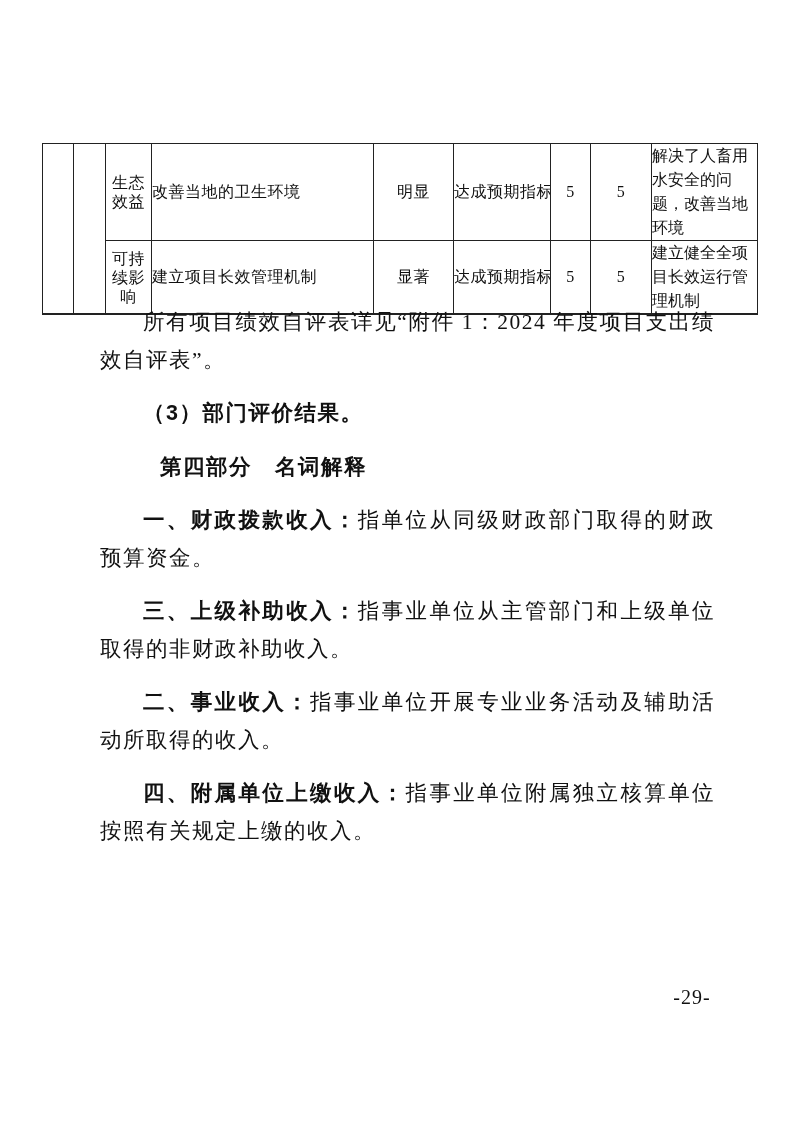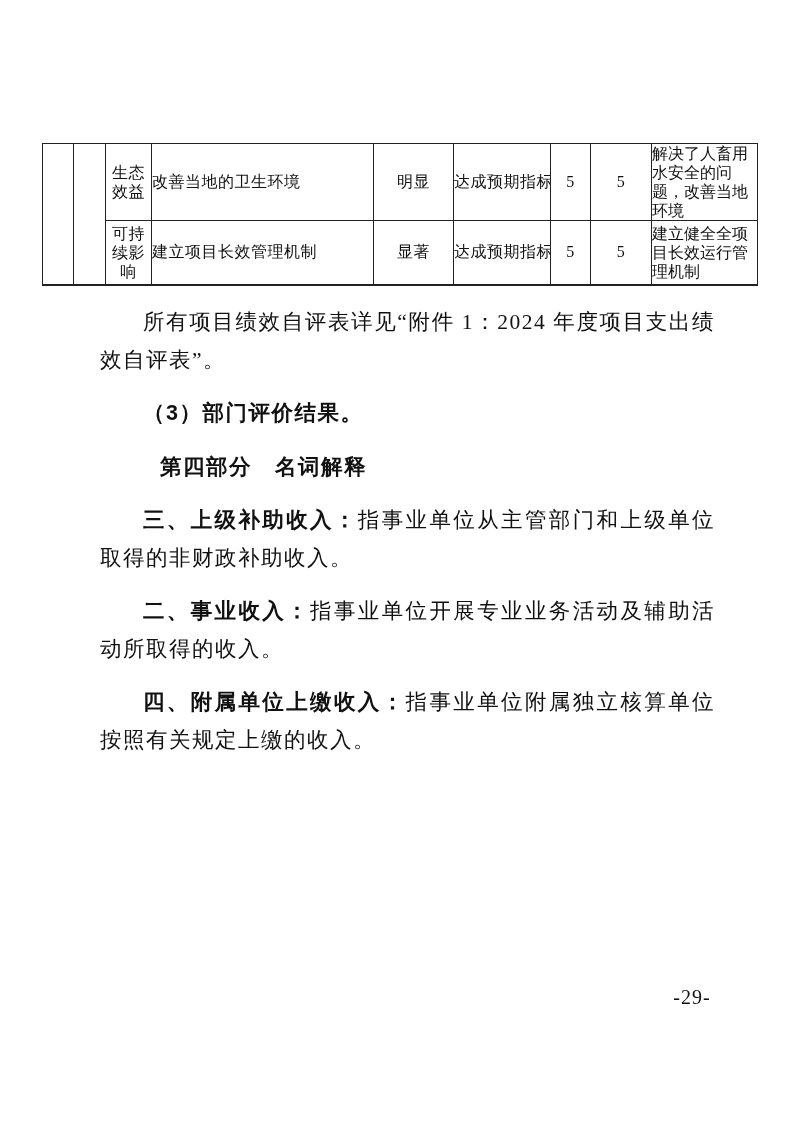--- a/index.html
+++ b/index.html
@@ -34,21 +34,21 @@
   }
   tr.row-a { height: 76px; }
   tr.row-b { height: 64px; }
   td.cat   { text-align: center; line-height: 19px; padding: 1px; }
   td.ind   { text-align: left; padding: 2px 2px 2px 5px; }
   td.ctr   { text-align: center; }
   td.nowrp { text-align: right; white-space: nowrap; }
   td.remark{
     text-align: left;
     padding: 2px 3px;
-    line-height: 19px;
+    line-height: 24px;
     letter-spacing: 0;
     vertical-align: middle;
   }
 
   
   .content {
     position: absolute;
     left: 84px;
     top: 288px;
     width: 647px;
@@ -115,20 +115,21 @@
       <td class="remark">建立健全全项目长效运行管理机制</td>
     </tr>
   </tbody>
     </table>
 
   <div class="content">
     <p>所有项目绩效自评表详见“附件 1：2024 年度项目支出绩效自评表”。</p>
     <p class="hei">（3）部门评价结果。</p>
     <p class="hei section">第四部分　名词解释</p>
 
+    <p><span class="hei">一、财政拨款收入：</span><span>指单位从同级财政部门取得的财政预算资金。</span></p>
     <p><span class="hei">三、上级补助收入：</span><span>指事业单位从主管部门和上级单位取得的非财政补助收入。</span></p>
     <p><span class="hei">二、事业收入：</span><span>指事业单位开展专业业务活动及辅助活动所取得的收入。</span></p>
     <p><span class="hei">四、附属单位上缴收入：</span><span>指事业单位附属独立核算单位按照有关规定上缴的收入。</span></p>
   </div>
 
   <div class="page-number">-29-</div>
 
 </div>
 
 </body></html>

